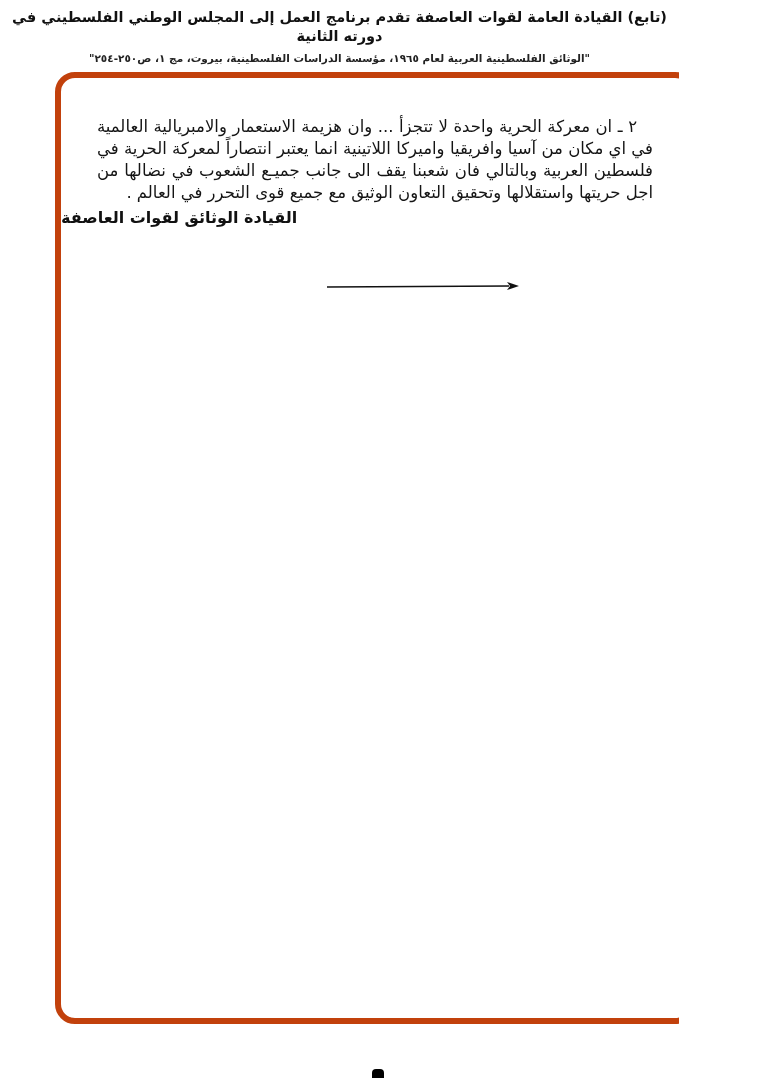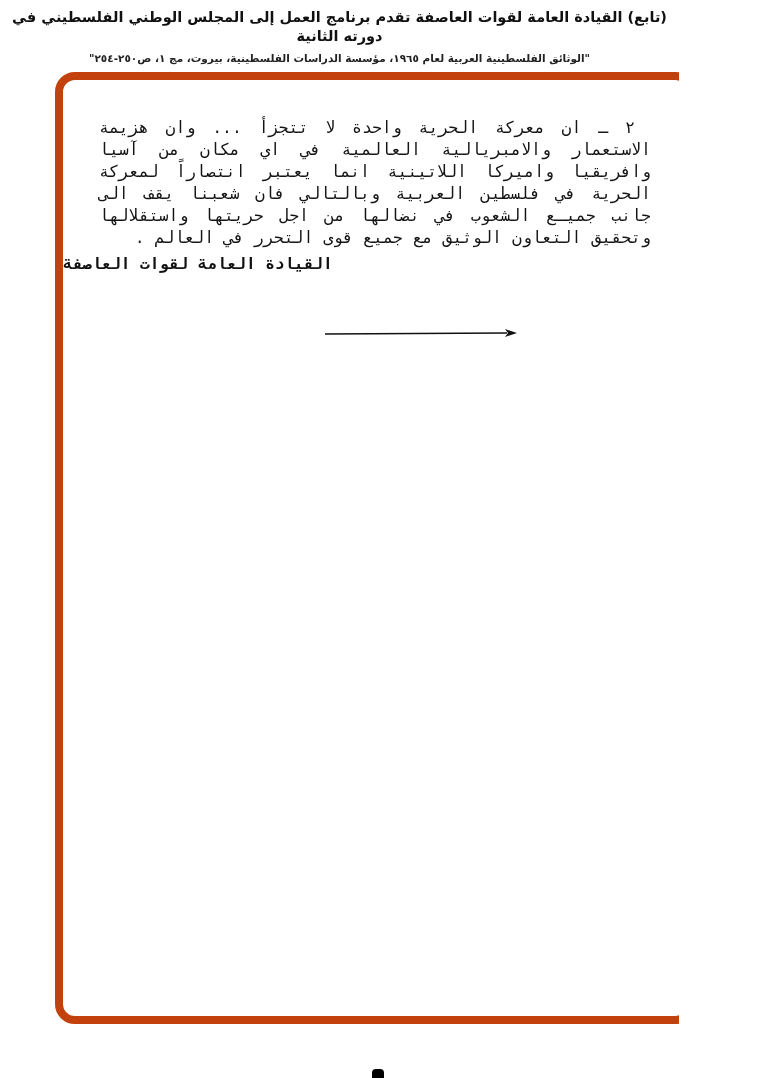--- a/index.html
+++ b/index.html
@@ -32,25 +32,24 @@
     line-height: 16px;
     margin-top: 4px;
     color: #222222;
   }
   .doc-box {
     position: absolute;
     top: 72px;
     left: 55px;
     width: 640px;
     height: 952px;
-    border: 8px solid #c2410c;
+    border: 6px solid #c2410c;
     border-radius: 20px;
     box-sizing: border-box;
     background: #ffffff;
-    font-family: Liberation Mono, monospace;
   }
   .doc-content {
     direction: rtl;
     padding: 38px 36px 0 36px;
     font-size: 16.5px;
     line-height: 22px;
     color: #141414;
     text-align: justify;
     text-align-last: right;
   }
@@ -97,21 +96,21 @@
   <div class="header">
     <div class="header-title">(تابع) القيادة العامة لقوات العاصفة تقدم برنامج العمل إلى المجلس الوطني الفلسطيني في دورته الثانية</div>
     <div class="header-source">"الوثائق الفلسطينية العربية لعام ١٩٦٥، مؤسسة الدراسات الفلسطينية، بيروت، مج ١، ص٢٥٠-٢٥٤"</div>
   </div>
 
   <div class="doc-box">
     <div class="doc-content">
       <p class="para first">٢ ـ ان معركة الحرية واحدة لا تتجزأ ... وان هزيمة الاستعمار والامبريالية العالمية في اي مكان من آسيا وافريقيا واميركا اللاتينية انما يعتبر انتصاراً لمعركة الحرية في فلسطين العربية وبالتالي فان شعبنا يقف الى جانب جميـع الشعوب في نضالها من اجل حريتها واستقلالها وتحقيق التعاون الوثيق مع جميع قوى التحرر في العالم .</p>
     </div>
 
-    <div class="signature">القيادة العامة لقوات العاصفة</div>
+    <div class="signature">القيادة الوثائق لقوات العاصفة</div>
 
     <div class="arrow-wrap">
       <svg width="196" height="14" viewBox="0 0 196 14" aria-hidden="true">
         <line x1="2" y1="8" x2="184" y2="7" stroke="#111111" stroke-width="1.4"></line>
         <polygon points="182,3 194,7 182,11 185,7" fill="#111111"></polygon>
       </svg>
     </div>
   </div>
 
   <div class="page-mark"></div>

